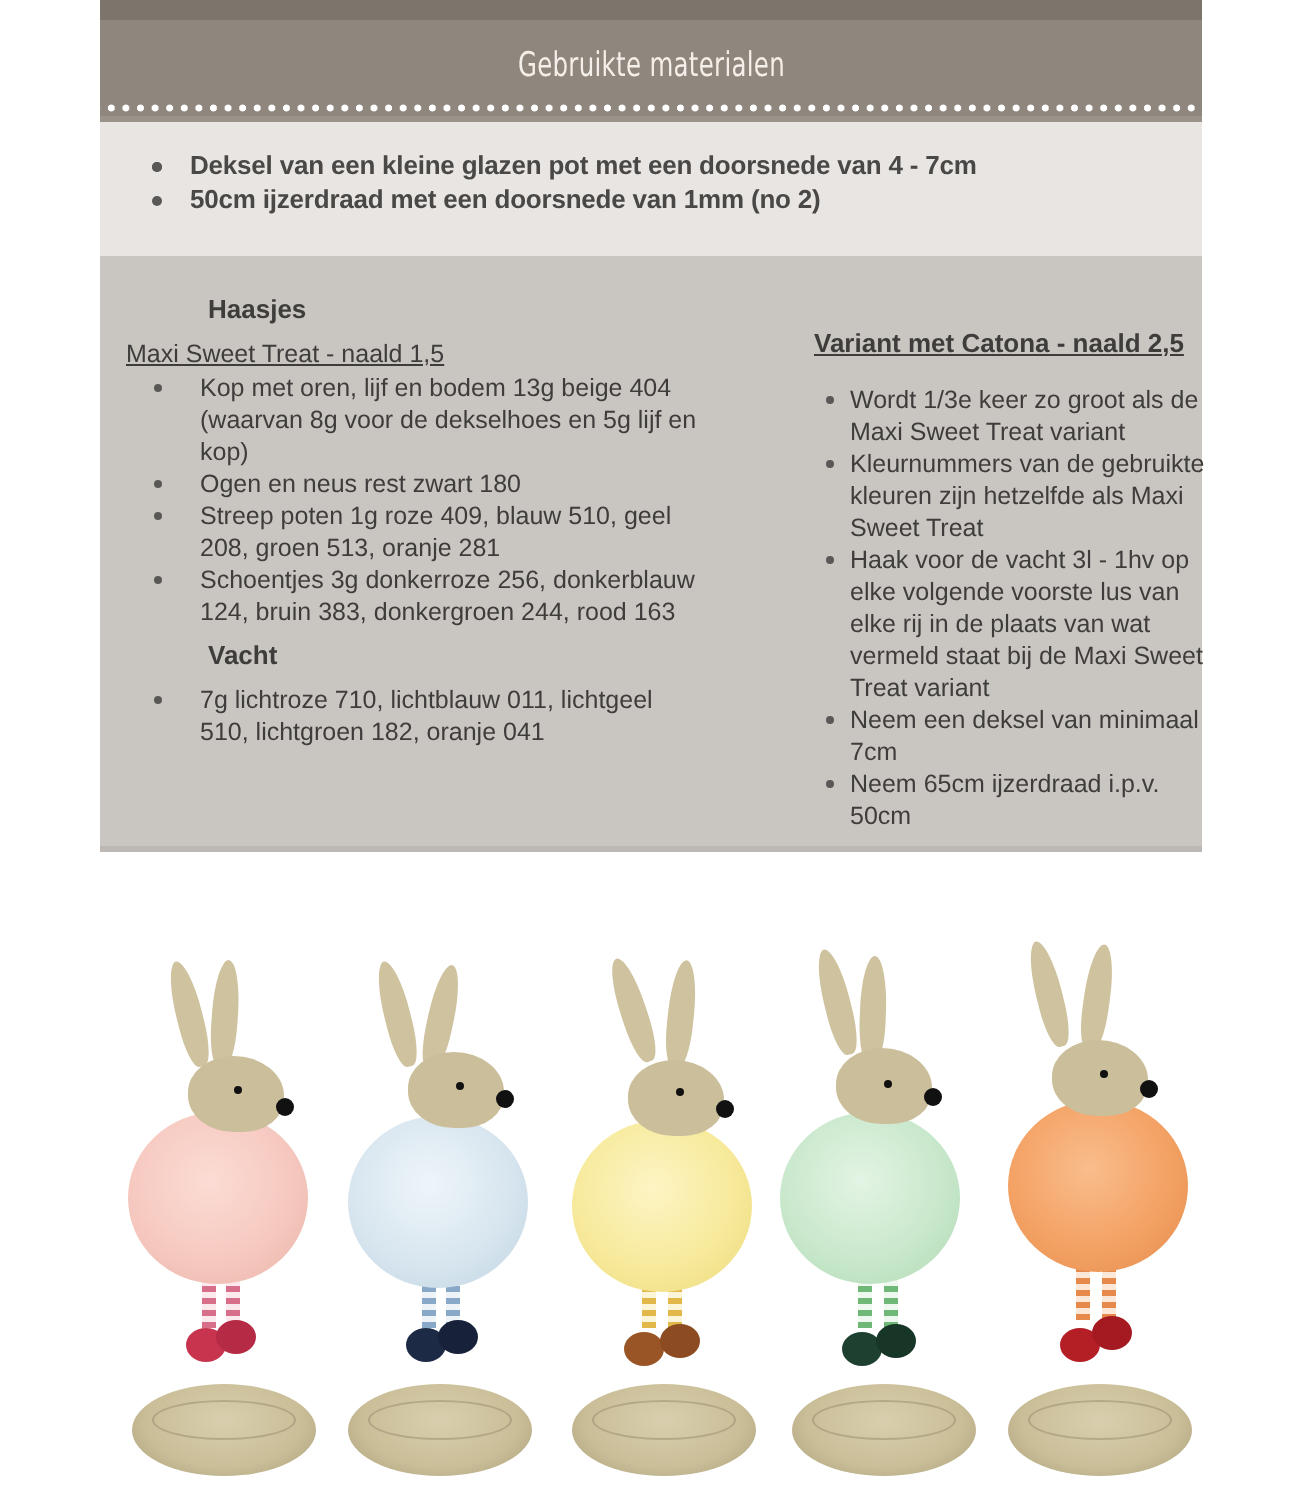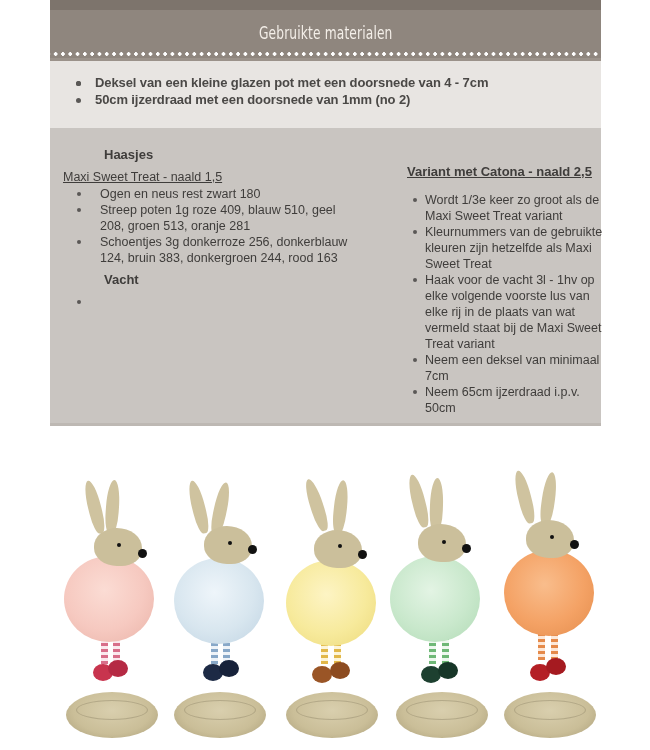--- a/index.html
+++ b/index.html
@@ -83,27 +83,28 @@
       <li><span class="bullet"></span><span>Deksel van een kleine glazen pot met een doorsnede van 4 - 7cm</span></li>
       <li><span class="bullet"></span><span>50cm ijzerdraad met een doorsnede van 1mm (no 2)</span></li>
     </ul>
   </div>
 
   <div class="details">
     <div class="col left">
       <div class="heading">Haasjes</div>
       <div class="sub">Maxi Sweet Treat - naald 1,5</div>
       <ul>
+        <li><span class="bullet"></span><span>Kop met oren, lijf en bodem 13g beige 404 (waarvan 8g voor de dekselhoes en 5g lijf en kop)</span></li>
         <li><span class="bullet"></span><span>Ogen en neus rest zwart 180</span></li>
         <li><span class="bullet"></span><span>Streep poten 1g roze 409, blauw 510, geel 208, groen 513, oranje 281</span></li>
         <li><span class="bullet"></span><span>Schoentjes 3g donkerroze 256, donkerblauw 124, bruin 383, donkergroen 244, rood 163</span></li>
       </ul>
       <div class="heading vacht">Vacht</div>
       <ul>
-        <li><span class="bullet"></span></li>
+        <li><span class="bullet"></span><span>7g lichtroze 710, lichtblauw 011, lichtgeel 510, lichtgroen 182, oranje 041</span></li>
       </ul>
     </div>
 
     <div class="col right">
       <div class="sub">Variant met Catona - naald 2,5</div>
       <ul>
         <li><span class="bullet"></span><span>Wordt 1/3e keer zo groot als de Maxi Sweet Treat variant</span></li>
         <li><span class="bullet"></span><span>Kleurnummers van de gebruikte kleuren zijn hetzelfde als Maxi Sweet Treat</span></li>
         <li><span class="bullet"></span><span>Haak voor de vacht 3l - 1hv op elke volgende voorste lus van elke rij in de plaats van wat vermeld staat bij de Maxi Sweet Treat variant</span></li>
         <li><span class="bullet"></span><span>Neem een deksel van minimaal 7cm</span></li>

